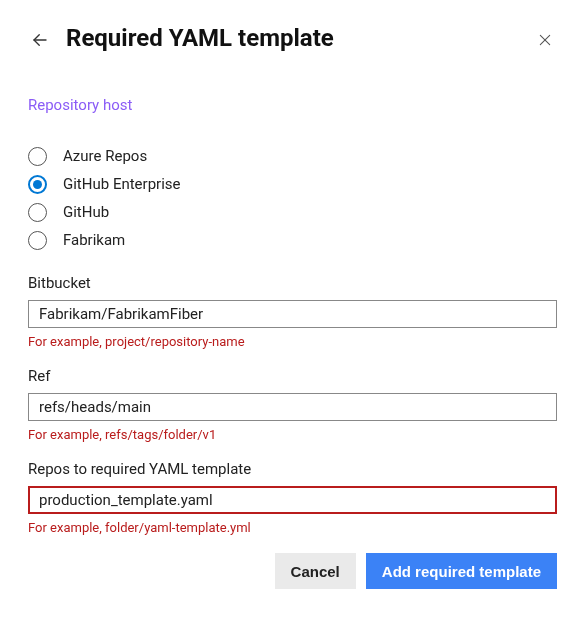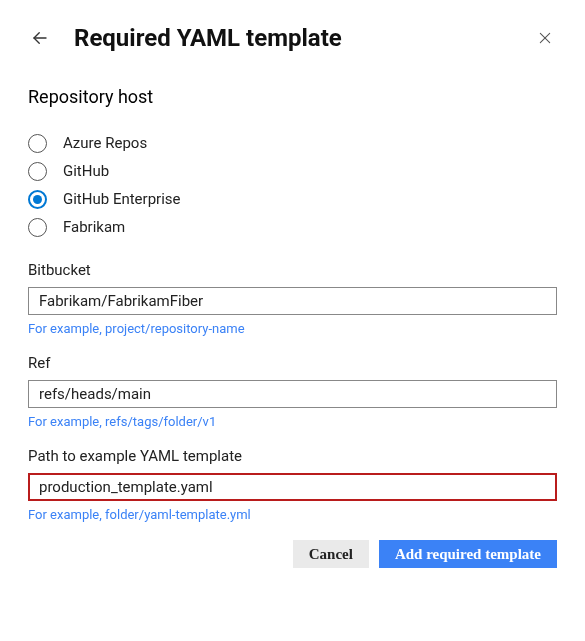--- a/index.html
+++ b/index.html
@@ -6,23 +6,23 @@
     body {
       font-family: -apple-system, BlinkMacSystemFont, "Segoe UI", Roboto, sans-serif;
       background: #fff;
       width: 585px;
       height: 641px;
       padding: 24px 28px;
       color: #222;
     }
     .header {
       display: flex;
-      align-items: center;
-      gap: 22px;
-      margin-bottom: 34px;
+      align-items: flex-end;
+      gap: 14px;
+      margin-bottom: 44px;
     }
     .back-btn {
       width: 24px;
       height: 24px;
       display: flex;
       align-items: center;
       justify-content: center;
       cursor: pointer;
       color: #333;
     }
@@ -35,23 +35,23 @@
     .close-btn {
       width: 24px;
       height: 24px;
       display: flex;
       align-items: center;
       justify-content: center;
       cursor: pointer;
       color: #555;
     }
     .group-label {
-      font-size: 18px;
-      color: #000000;
-      margin-bottom: 22px;
+      font-size: 15px;
+      color: #8b5cf6;
+      margin-bottom: 28px;
       margin-top: 4px;
     }
     .radios {
       margin-bottom: 20px;
     }
     .radio-row {
       display: flex;
       align-items: center;
       gap: 16px;
       height: 28px;
@@ -99,37 +99,37 @@
       font-family: inherit;
       outline: none;
       background: #fff;
     }
     .text-input.focused {
       border: 2px solid #b91c1c;
       padding: 0 9px;
     }
     .help-text {
       font-size: 13px;
-      color: #3b82f6;
+      color: #b91c1c;
       margin-top: 6px;
     }
     .footer {
       display: flex;
       justify-content: flex-end;
       gap: 10px;
       margin-top: 18px;
     }
     .btn {
-      height: 28px;
+      height: 36px;
       padding: 0 16px;
       font-size: 15px;
       font-weight: 600;
       border: none;
       cursor: pointer;
-      font-family: Liberation Serif, serif;
+      font-family: Liberation Sans, sans-serif;
     }
     .btn-secondary { background: #eaeaea; color: #222; }
     .btn-primary { background: #3b82f6; color: #fff; }
   </style>
 </head>
 <body>
 
 <div class="header">
   <div class="back-btn">
     <svg width="18" height="18" viewBox="0 0 24 24" fill="none" stroke="currentColor" stroke-width="1.8" stroke-linecap="round" stroke-linejoin="round">
@@ -146,49 +146,49 @@
   </div>
 </div>
 
 <div class="group-label">Repository host</div>
 <div class="radios">
   <div class="radio-row">
     <span class="radio-circle"></span>
     <span class="radio-label">Azure Repos</span>
   </div>
   <div class="radio-row">
-    <span class="radio-circle"></span>
-    <span class="radio-label">GitHub</span>
-  </div>
-  <div class="radio-row">
     <span class="radio-circle selected">
         <span class="radio-dot"></span>
       </span>
     <span class="radio-label">GitHub Enterprise</span>
+  </div>
+  <div class="radio-row">
+    <span class="radio-circle"></span>
+    <span class="radio-label">GitHub</span>
   </div>
   <div class="radio-row">
     <span class="radio-circle"></span>
     <span class="radio-label">Fabrikam</span>
   </div>
 </div>
 
 <div class="field">
   <label class="field-label">Bitbucket</label>
   <input type="text" class="text-input" value="Fabrikam/FabrikamFiber" style="">
   <div class="help-text">For example, project/repository-name</div>
 </div>
 
 <div class="field">
   <label class="field-label">Ref</label>
   <input type="text" class="text-input" value="refs/heads/main" style="">
   <div class="help-text">For example, refs/tags/folder/v1</div>
 </div>
 
 <div class="field">
-  <label class="field-label">Path to example YAML template</label>
+  <label class="field-label">Repos to required YAML template</label>
   <input type="text" class="text-input focused" value="production_template.yaml" style="">
   <div class="help-text">For example, folder/yaml-template.yml</div>
 </div>
 
 <div class="footer">
   <button class="btn btn-secondary">Cancel</button>
   <button class="btn btn-primary">Add required template</button>
 </div>
 
 </body></html>

